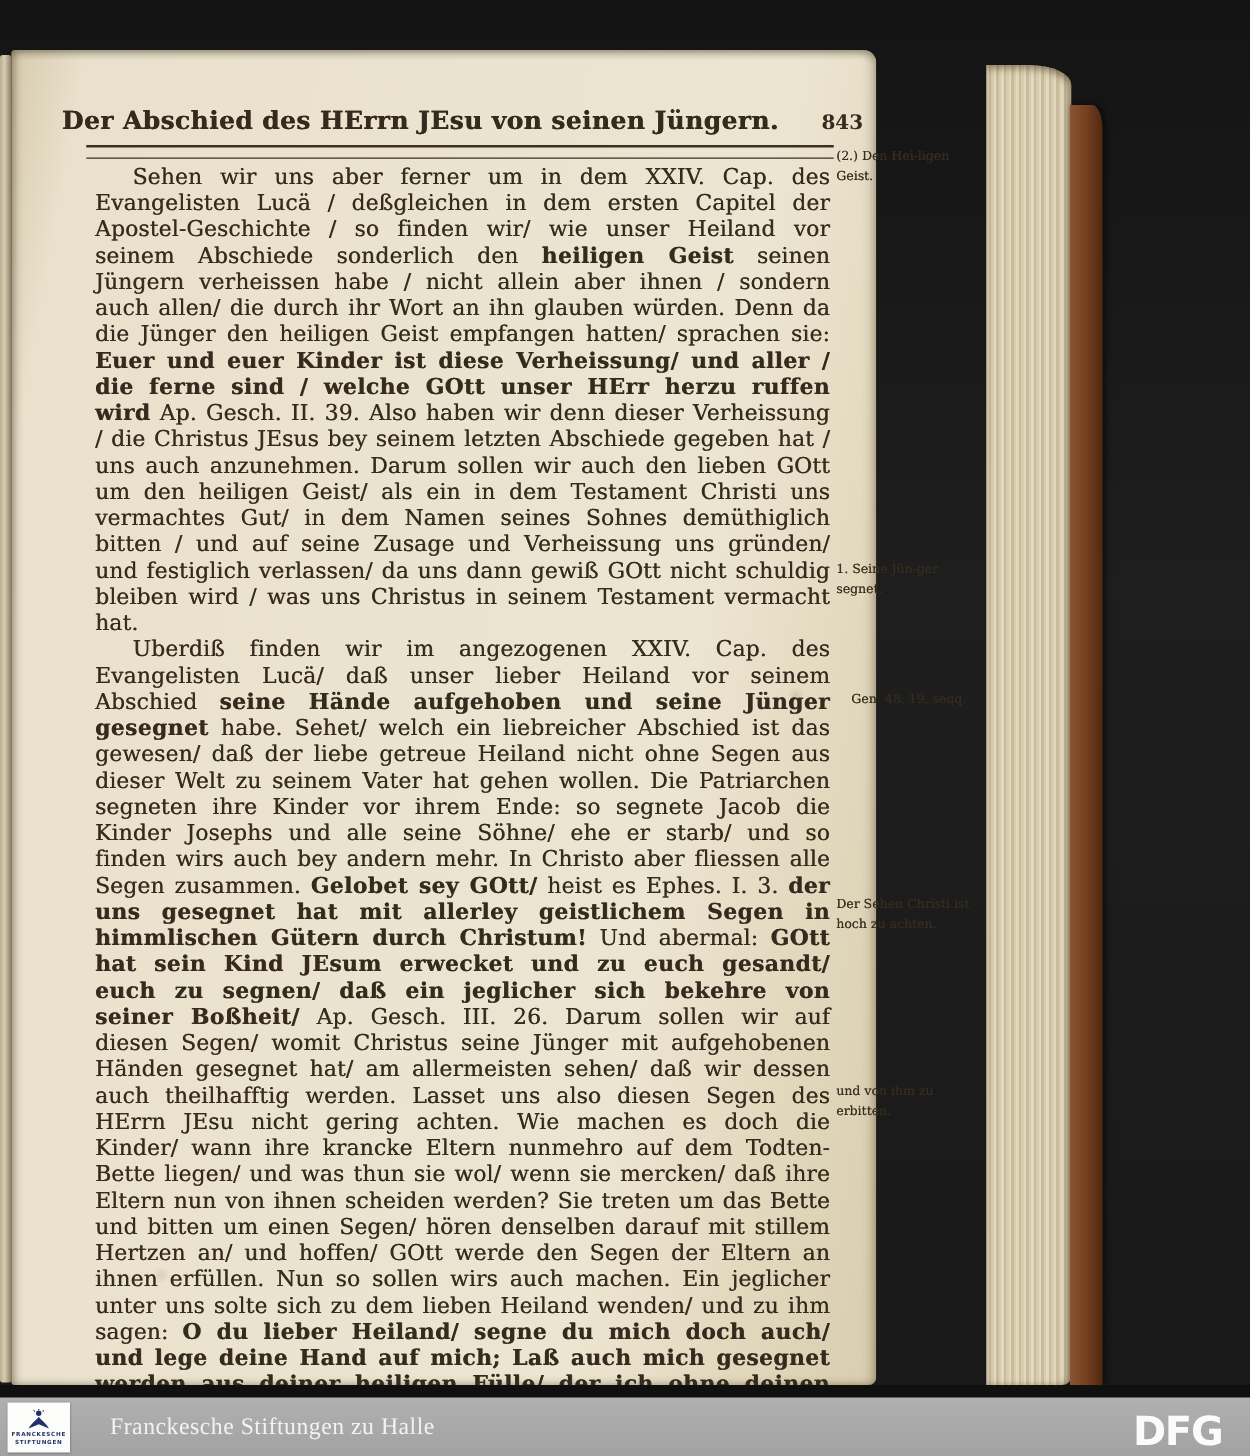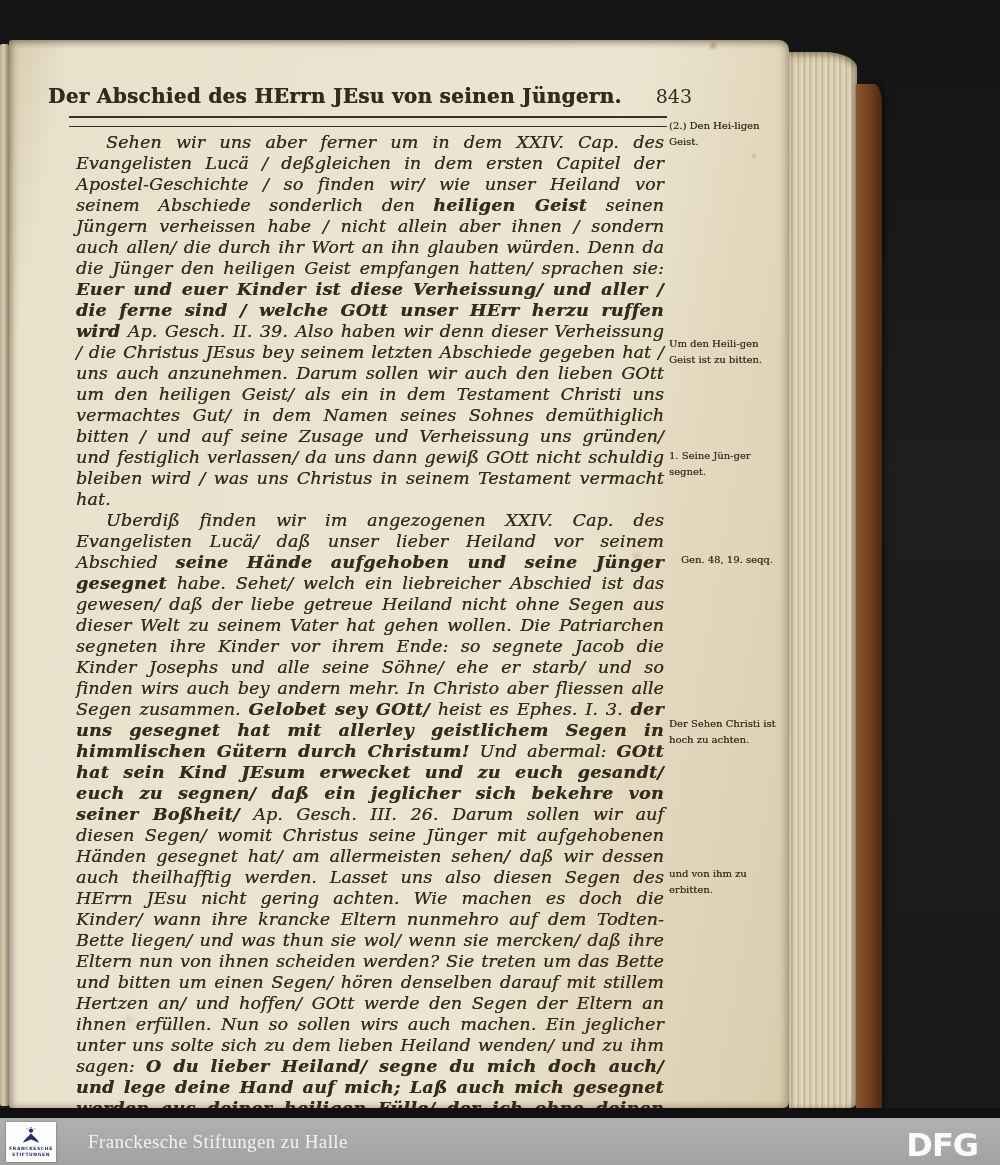--- a/index.html
+++ b/index.html
@@ -9,21 +9,21 @@
     font-family:"DejaVu Serif","Liberation Serif",serif;
   }
   
   .backdrop{position:absolute;inset:0;background:linear-gradient(180deg,#141414,#1e1e1e 40%,#191919);}
   .gutter-strip{
     position:absolute;left:0;top:44px;width:9px;height:1062px;
     background:linear-gradient(90deg,#b9ad92,#d8cdb0 40%,#8a7f68);
     border-radius:2px;
   }
   .page{
-    position:absolute;left:9px;top:40px;width:780px;height:1068px;
+    position:absolute;left:9px;top:40px;width:692px;height:1068px;
     background:
       radial-gradient(7px 7px at 704px 6px, rgba(155,92,50,.40), transparent 70%),
       radial-gradient(5px 5px at 745px 116px, rgba(150,90,50,.32), transparent 70%),
       radial-gradient(9px 9px at 628px 516px, rgba(140,100,60,.18), transparent 70%),
       radial-gradient(10px 10px at 120px 980px, rgba(120,90,55,.14), transparent 70%),
       linear-gradient(100deg,#d6cbae,#e9e1cc 60px,#ece5d1 620px,#e3d9bf 740px,#d8cdae);
     border-radius:3px 10px 6px 3px;
     box-shadow:inset 0 3px 6px rgba(40,30,15,.25), inset -4px 0 8px rgba(90,70,40,.25), inset 4px 0 6px rgba(90,70,40,.3);
     color:#342b1e;
   }
@@ -41,32 +41,32 @@
   }
   
   .running-head{
     position:absolute;left:67px;top:44px;width:588px;
     display:flex;align-items:baseline;justify-content:center;gap:34px;
   }
   .running-head .title{
     font-size:20px;font-weight:bold;letter-spacing:.3px;
     text-shadow:.3px 0 0 currentColor;white-space:nowrap;
   }
-  .running-head .pagenum{font-size:19px;font-weight:normal;}
+  .running-head .pagenum{font-size:16px;font-weight:bold;}
   .head-rule{
     position:absolute;left:60px;top:76px;width:598px;height:8px;
     border-top:2.5px solid #3a3123;border-bottom:1.5px solid #3a3123;
   }
   .body-col{
     position:absolute;left:67px;top:92px;width:588px;
     font-size:17.5px;line-height:21px;text-align:justify;
     word-spacing:1px;letter-spacing:.1px;
     text-shadow:.3px 0 0 rgba(52,43,30,.8);
   }
-  .body-col p{margin:0;text-indent:30px;font-style:italic;}
+  .body-col p{margin:0;text-indent:30px;}
   .body-col .em{font-weight:bold;letter-spacing:.3px;}
   .sig-row{
     display:grid;grid-template-columns:1fr auto 1fr;align-items:baseline;
     margin-top:2px;font-size:17px;text-indent:0;
   }
   .sig-row .sig{grid-column:2;font-weight:bold;letter-spacing:2px;}
   .sig-row .catch{justify-self:end;font-weight:bold;}
   .margin-col{position:absolute;left:652px;top:0;width:128px;height:100%;}
   .margin-note{
     position:absolute;left:8px;width:116px;
@@ -122,21 +122,20 @@
       <div class="sig-row">
         <span></span>
         <span class="sig">Ooooo 2</span>
         <span class="catch">u.s.f.</span>
       </div>
     </div>
 
   <div class="margin-col">
 
   <div class="margin-note mn-0">(2.) Den Hei-ligen Geist.</div>
-      <div class="margin-note mn-1">Um den Heili-gen Geist ist zu bitten.</div>
       <div class="margin-note mn-2">1. Seine Jün-ger segnet.</div>
       <div class="margin-note mn-3">Gen. 48, 19. seqq.</div>
       <div class="margin-note mn-4">Der Sehen Christi ist hoch zu achten.</div>
       <div class="margin-note mn-5">und von ihm zu erbitten.</div>
     </div>
 </div>
 
 <div class="fore-edge"></div>
 <div class="cover-edge"></div>
 

